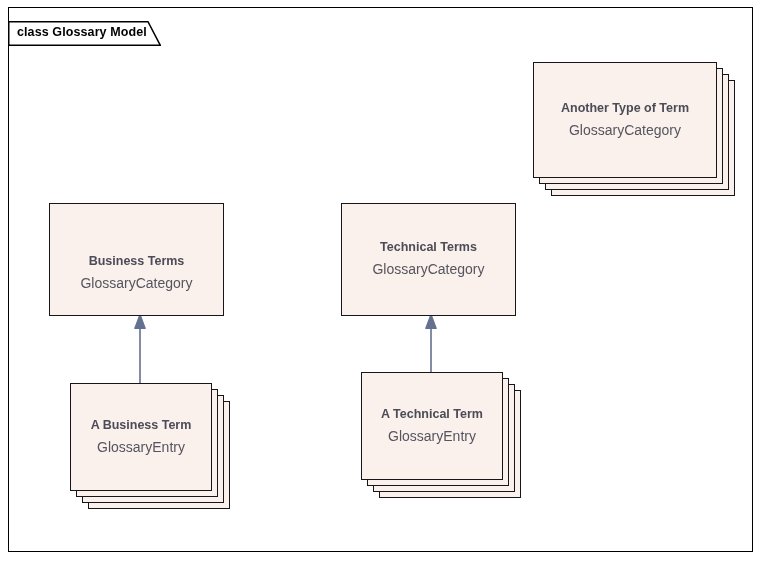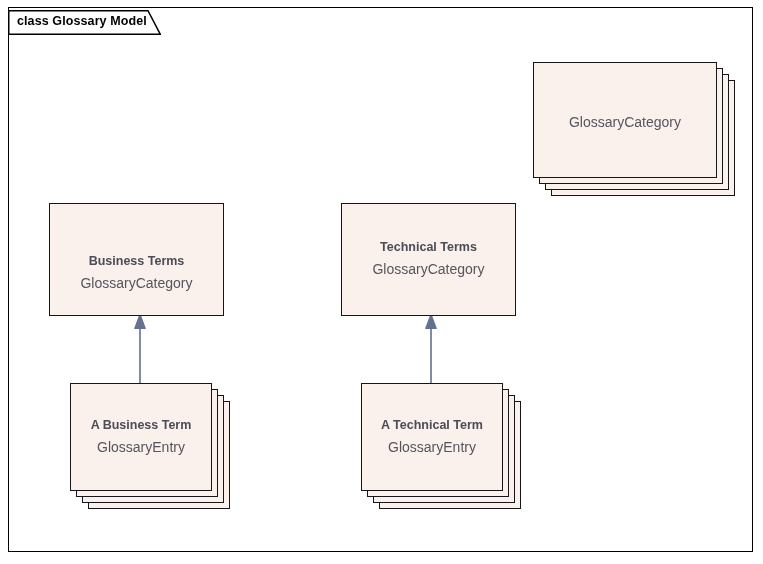--- a/index.html
+++ b/index.html
@@ -24,21 +24,21 @@
     height: 545px;
     border: 1.5px solid #000000;
     background: #ffffff;
     box-sizing: border-box;
   }
 
   
   #frame-title-tab {
     position: absolute;
     left: 8px;
-    top: 10px;
+    top: 21px;
     width: 153px;
     height: 25px;
     background: #ffffff;
     box-sizing: border-box;
   }
   #frame-title-tab .tab-shape {
     position: absolute;
     left: 0;
     top: 0;
     width: 153px;
@@ -140,20 +140,21 @@
     <polygon points="10,1 4.6,15.5 15.4,15.5" fill="#63708f" stroke="#63708f" stroke-width="1"></polygon>
   </svg>
 </div>
 
 <div class="uml-class" style="left:533px; top:62px; width:202px; height:134px;">
   <div class="layer stack-3" style="left:18px; top:18px; width:184px; height:116px;"></div>
   <div class="layer stack-2" style="left:12px; top:12px; width:184px; height:116px;"></div>
   <div class="layer stack-1" style="left:6px; top:6px; width:184px; height:116px;"></div>
   <div class="layer main-layer" style="width:184px; height:116px;"></div>
   <div class="labels" style="width:184px; height:116px;">
+    <div class="class-name">Another Type of Term</div>
     <div class="class-stereotype">GlossaryCategory</div>
   </div>
 </div>
 
 <div class="uml-class" style="left:49px; top:203px; width:175px; height:113px;">
   <div class="layer main-layer" style="width:175px; height:113px;"></div>
   <div class="labels" style="width:175px; height:141px;border-radius:24px;">
     <div class="class-name">Business Terms</div>
     <div class="class-stereotype">GlossaryCategory</div>
   </div>
@@ -171,21 +172,21 @@
   <div class="layer stack-3" style="left:18px; top:18px; width:142px; height:108px;"></div>
   <div class="layer stack-2" style="left:12px; top:12px; width:142px; height:108px;"></div>
   <div class="layer stack-1" style="left:6px; top:6px; width:142px; height:108px;"></div>
   <div class="layer main-layer" style="width:142px; height:108px;"></div>
   <div class="labels" style="width:142px; height:108px;">
     <div class="class-name">A Business Term</div>
     <div class="class-stereotype">GlossaryEntry</div>
   </div>
 </div>
 
-<div class="uml-class" style="left:361px; top:383px; width:140px; height:126px;">
+<div class="uml-class" style="left:361px; top:372px; width:140px; height:126px;">
   <div class="layer stack-3" style="left:18px; top:18px; width:142px; height:108px;"></div>
   <div class="layer stack-2" style="left:12px; top:12px; width:142px; height:108px;"></div>
   <div class="layer stack-1" style="left:6px; top:6px; width:142px; height:108px;"></div>
   <div class="layer main-layer" style="width:142px; height:108px;"></div>
   <div class="labels" style="width:142px; height:108px;">
     <div class="class-name">A Technical Term</div>
     <div class="class-stereotype">GlossaryEntry</div>
   </div>
 </div>
 

